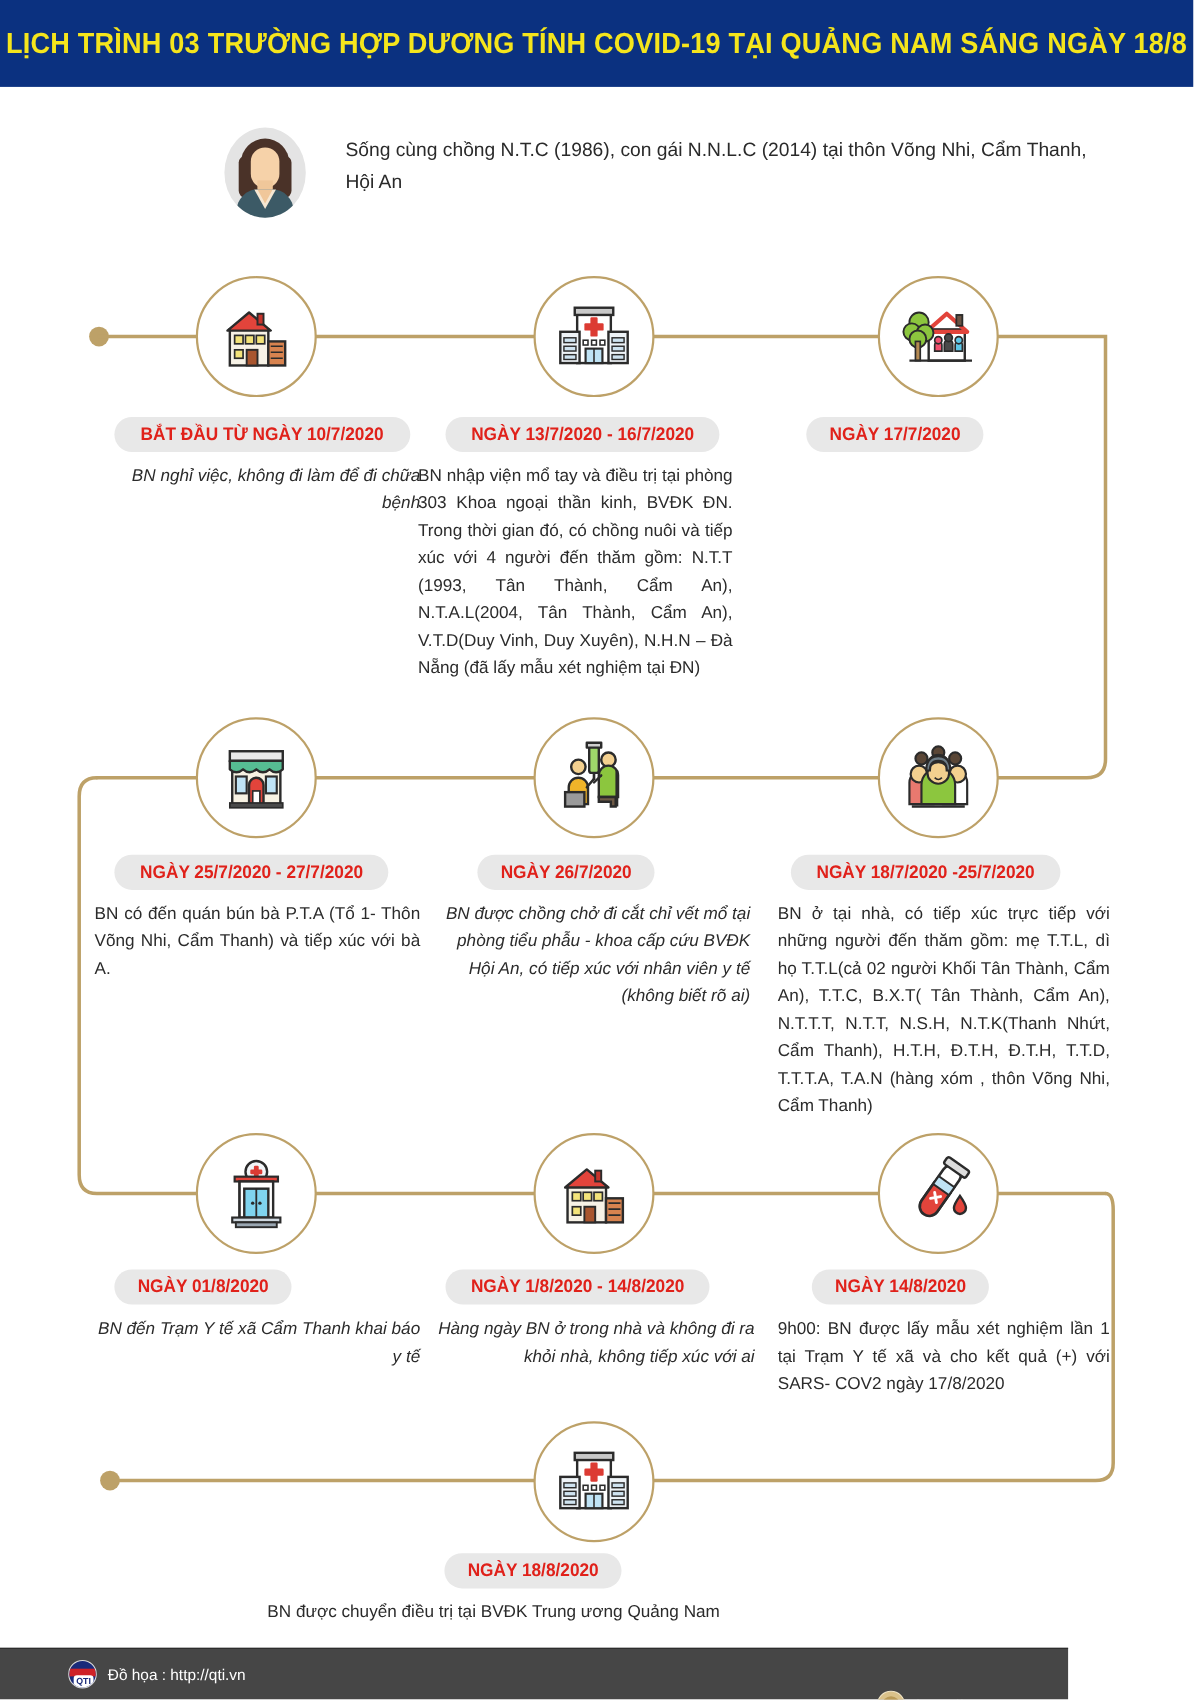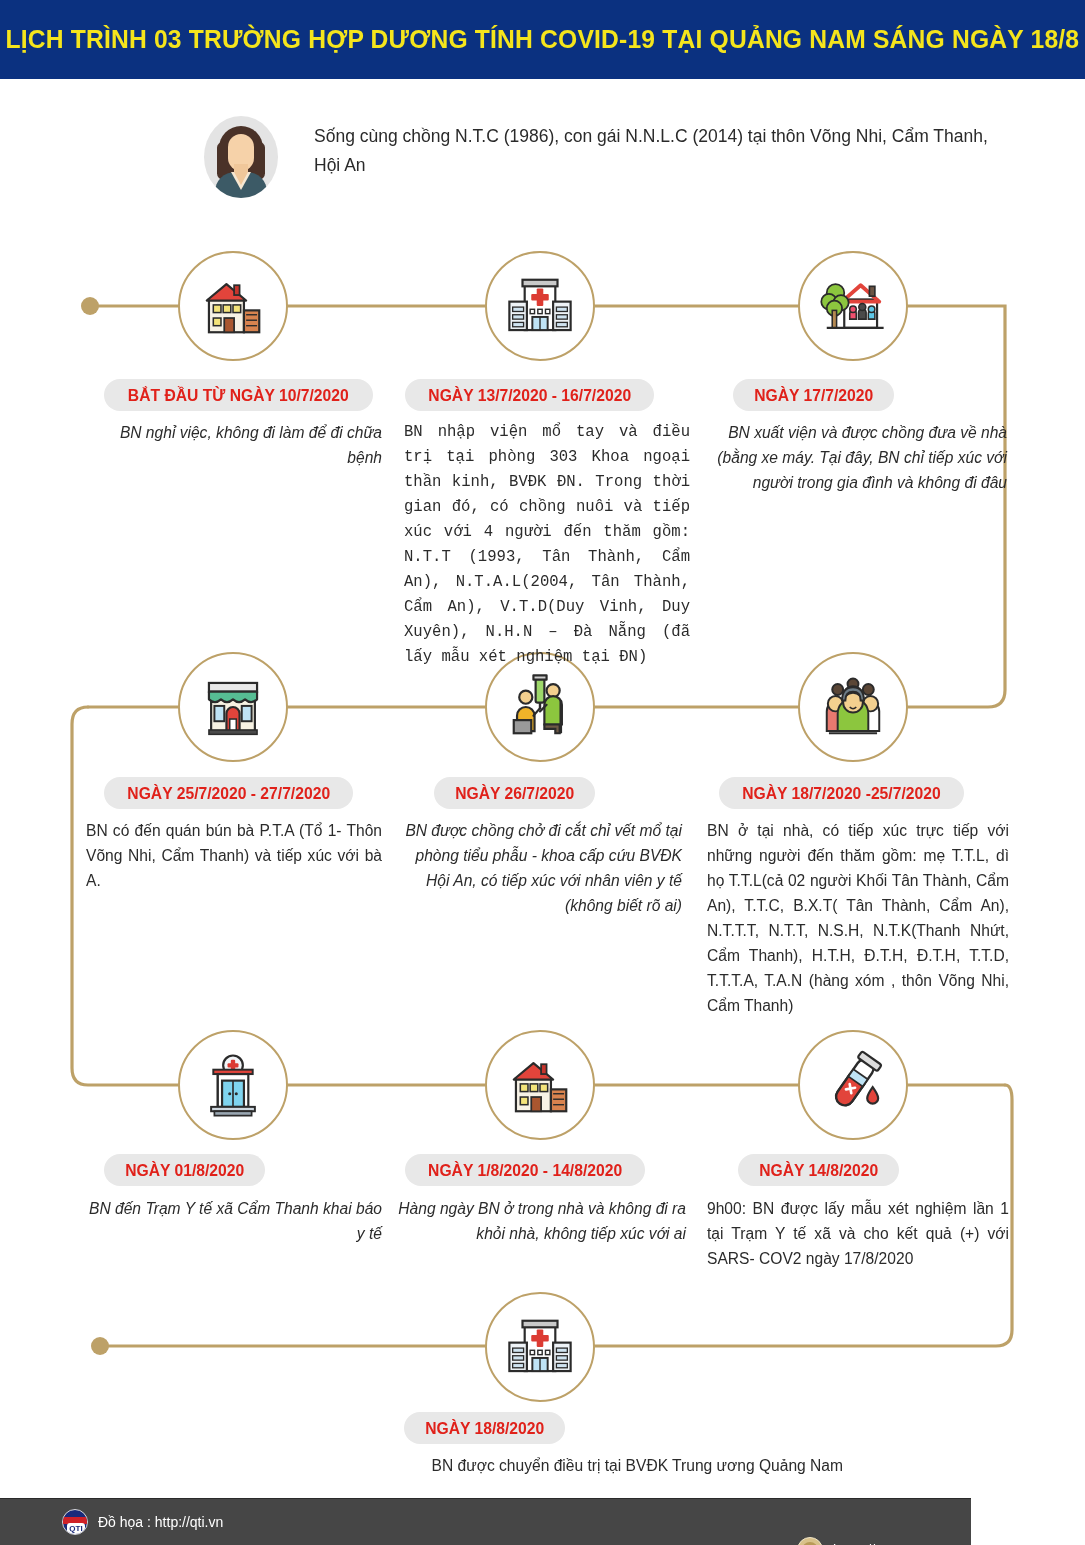--- a/index.html
+++ b/index.html
@@ -136,21 +136,21 @@
 
   
   .body-txt {
     position: absolute;
     color: #2b2b2b;
     font-size: 15.6px;
     line-height: 25px;
     text-align: justify;
   }
   .body-txt.left { text-align: right; font-style: italic; }
-  .body-txt.center { text-align: right; }
+  .body-txt.center { text-align: left; }
 
   
   #footer {
     position: absolute; left: 0; top: 1498px;
     width: 971px; height: 47px;
     background: #464646;
     border-top: 1px solid #2b2b2b;
   }
   .foot-item { position: absolute; display: flex; align-items: center; gap: 10px; top: 10px; }
   .foot-item .label { color: #ffffff; font-size: 14px; white-space: nowrap; }
@@ -460,22 +460,21 @@
   </div>
   <div class="pill" style="left:738px; top:1154px;">
     <span>NGÀY 14/8/2020</span>
   </div>
 
   <div class="pill" style="left:404px; top:1412px;">
     <span>NGÀY 18/8/2020</span>
   </div>
 
   <div class="body-txt left" style="left:86px; top:420px; width:296px;">BN nghỉ việc, không đi làm để đi chữa bệnh</div>
-  <div class="body-txt" style="left:404px; top:420px; width:286px;font-family:Liberation Mono, monospace;">BN nhập viện mổ tay và điều trị tại phòng 303 Khoa ngoại thần kinh, BVĐK ĐN. Trong thời gian đó, có chồng nuôi và tiếp xúc với 4 người đến thăm gồm: N.T.T (1993, Tân Thành, Cẩm An), N.T.A.L(2004, Tân Thành, Cẩm An), V.T.D(Duy Vinh, Duy Xuyên), N.H.N – Đà Nẵng (đã lấy mẫu xét nghiệm tại ĐN)</div>
-  <div class="body-txt left" style="left:707px; top:420px; width:300px;">BN xuất viện và được chồng đưa về nhà (bằng xe máy. Tại đây, BN chỉ tiếp xúc với người trong gia đình và không đi đâu</div>
+  <div class="body-txt" style="left:380px; top:420px; width:286px;">BN nhập viện mổ tay và điều trị tại phòng 303 Khoa ngoại thần kinh, BVĐK ĐN. Trong thời gian đó, có chồng nuôi và tiếp xúc với 4 người đến thăm gồm: N.T.T (1993, Tân Thành, Cẩm An), N.T.A.L(2004, Tân Thành, Cẩm An), V.T.D(Duy Vinh, Duy Xuyên), N.H.N – Đà Nẵng (đã lấy mẫu xét nghiệm tại ĐN)</div>
 
   <div class="body-txt" style="left:86px; top:818px; width:296px;">BN có đến quán bún bà P.T.A (Tổ 1- Thôn Võng Nhi, Cẩm Thanh) và tiếp xúc với bà A.</div>
   <div class="body-txt left" style="left:396px; top:818px; width:286px;">BN được chồng chở đi cắt chỉ vết mổ tại phòng tiểu phẫu - khoa cấp cứu BVĐK Hội An, có tiếp xúc với nhân viên y tế (không biết rõ ai)</div>
   <div class="body-txt" style="left:707px; top:818px; width:302px;">BN ở tại nhà, có tiếp xúc trực tiếp với những người đến thăm  gồm: mẹ T.T.L, dì họ T.T.L(cả 02 người Khối Tân Thành, Cẩm An), T.T.C, B.X.T( Tân Thành, Cẩm An), N.T.T.T, N.T.T, N.S.H, N.T.K(Thanh Nhứt, Cẩm Thanh), H.T.H, Đ.T.H, Đ.T.H, T.T.D, T.T.T.A, T.A.N (hàng xóm , thôn Võng Nhi, Cẩm Thanh)</div>
 
   <div class="body-txt left" style="left:396px; top:1196px; width:290px;">Hàng ngày BN ở trong nhà và không đi ra khỏi nhà, không tiếp xúc với ai</div>
   <div class="body-txt left" style="left:86px; top:1196px; width:296px;">BN đến Trạm Y tế xã Cẩm Thanh khai báo y tế</div>
   <div class="body-txt" style="left:707px; top:1196px; width:302px;">9h00: BN được lấy mẫu xét nghiệm lần 1 tại Trạm Y tế xã và cho kết quả (+) với SARS- COV2 ngày 17/8/2020</div>
 
   <div class="body-txt center" style="left:243px; top:1453px; width:600px;">BN được chuyển điều trị tại BVĐK Trung ương Quảng Nam</div>

